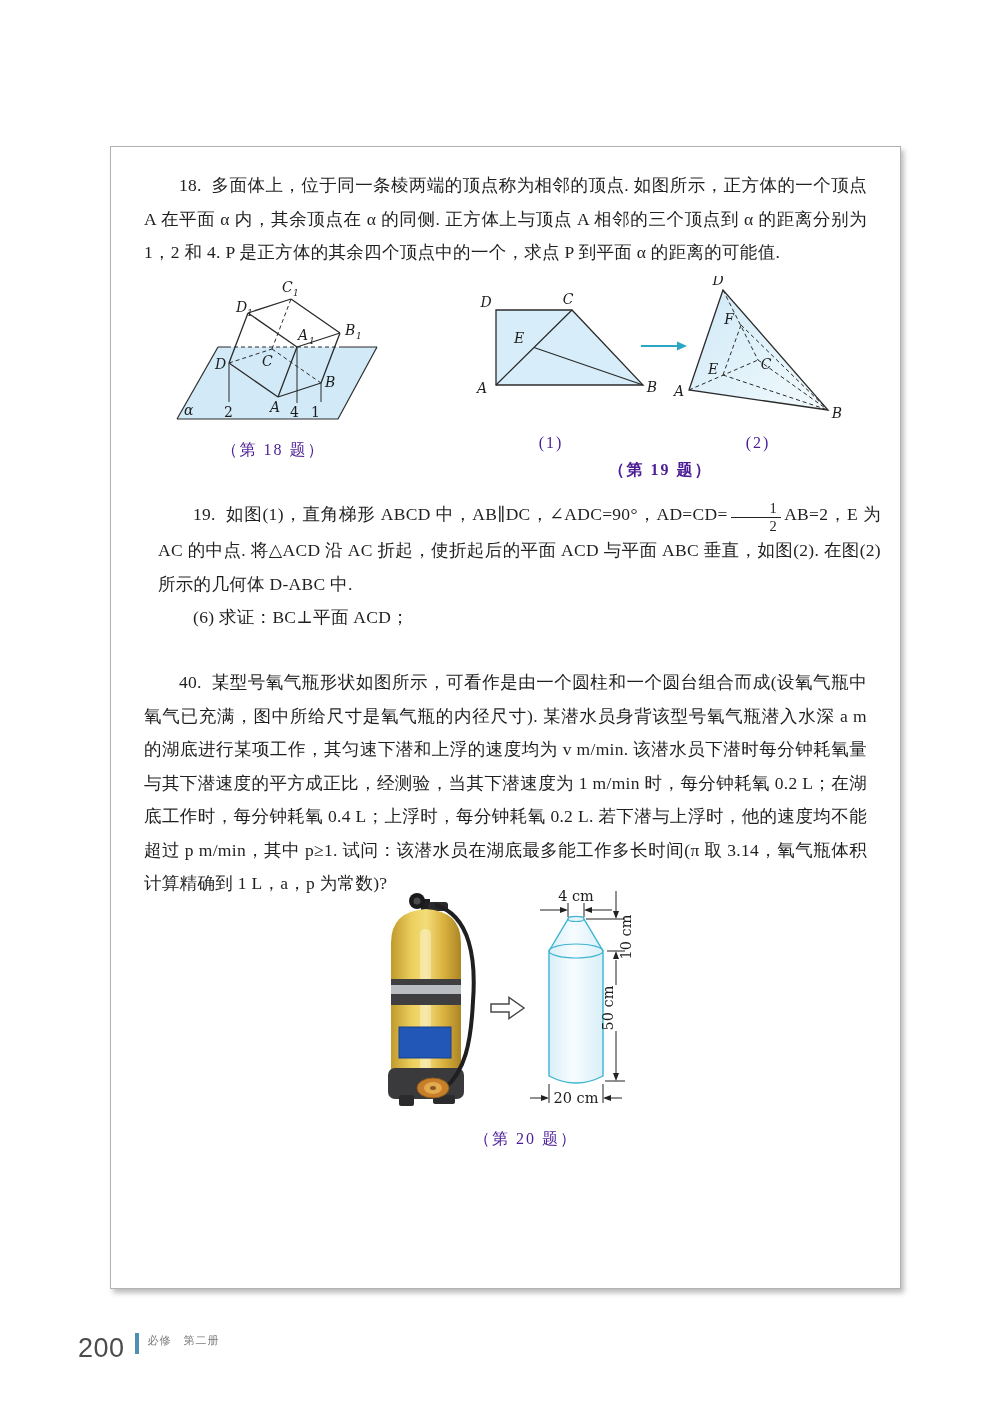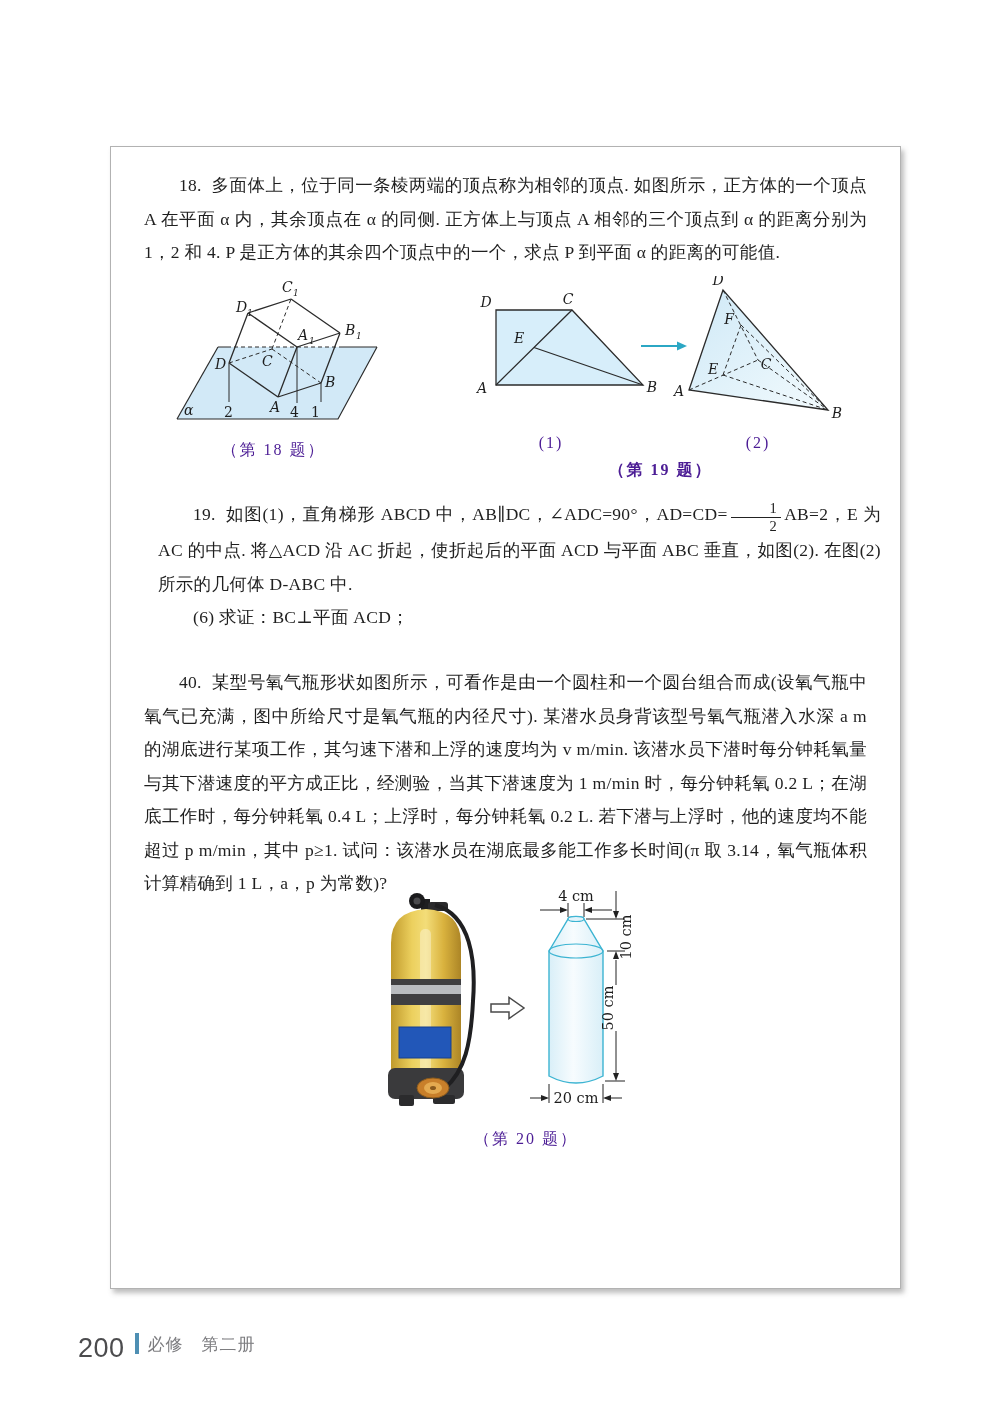--- a/index.html
+++ b/index.html
@@ -34,21 +34,21 @@
   .num-label{font-size:14px;fill:#1d1d1d;}
   .dim-label{font-size:14.5px;fill:#1c1c1c;}
   .footer{
     position:absolute;left:78px;top:1312px;display:flex;align-items:flex-start;margin-top:21px;
   }
   .footer .pg-num{
     font-family:"Liberation Sans","DejaVu Sans",sans-serif;
     font-size:27px;color:#4c4c4e;letter-spacing:.5px;
   }
   .footer .v-bar{width:4px;height:21px;background:#4e8fb3;margin:0 9px 0 10px;}
-  .footer .book-label{font-size:17px;color:#7d7d80;letter-spacing:1px;}
+  .footer .book-label{font-size:11px;color:#7d7d80;letter-spacing:1px;}
 </style>
 </head>
 <body>
 
 <div class="page-box">
 
   <div class="abs" style="left:33px;top:22px;width:723px;">
     <p class="para"><b class="q-num">18.</b><span>多面体上，位于同一条棱两端的顶点称为相邻的顶点. 如图所示，正方体的一个顶点 A 在平面 α 内，其余顶点在 α 的同侧. 正方体上与顶点 A 相邻的三个顶点到 α 的距离分别为 1，2 和 4. P 是正方体的其余四个顶点中的一个，求点 P 到平面 α 的距离的可能值.</span></p>
   </div>
 

